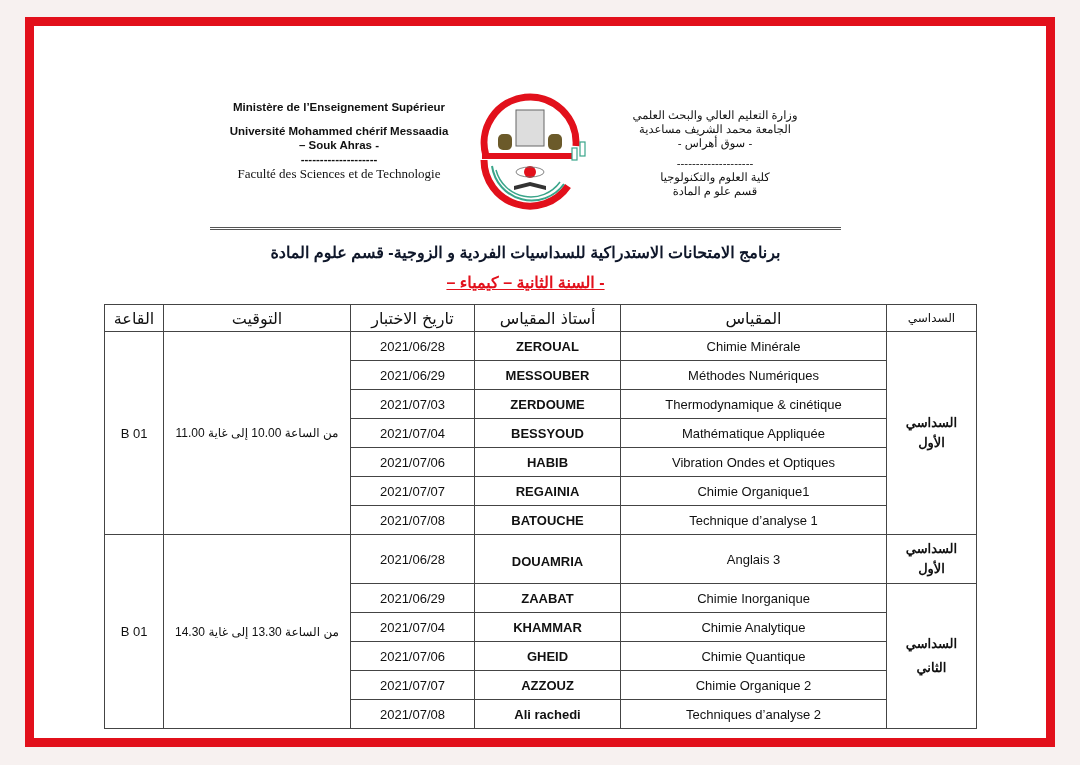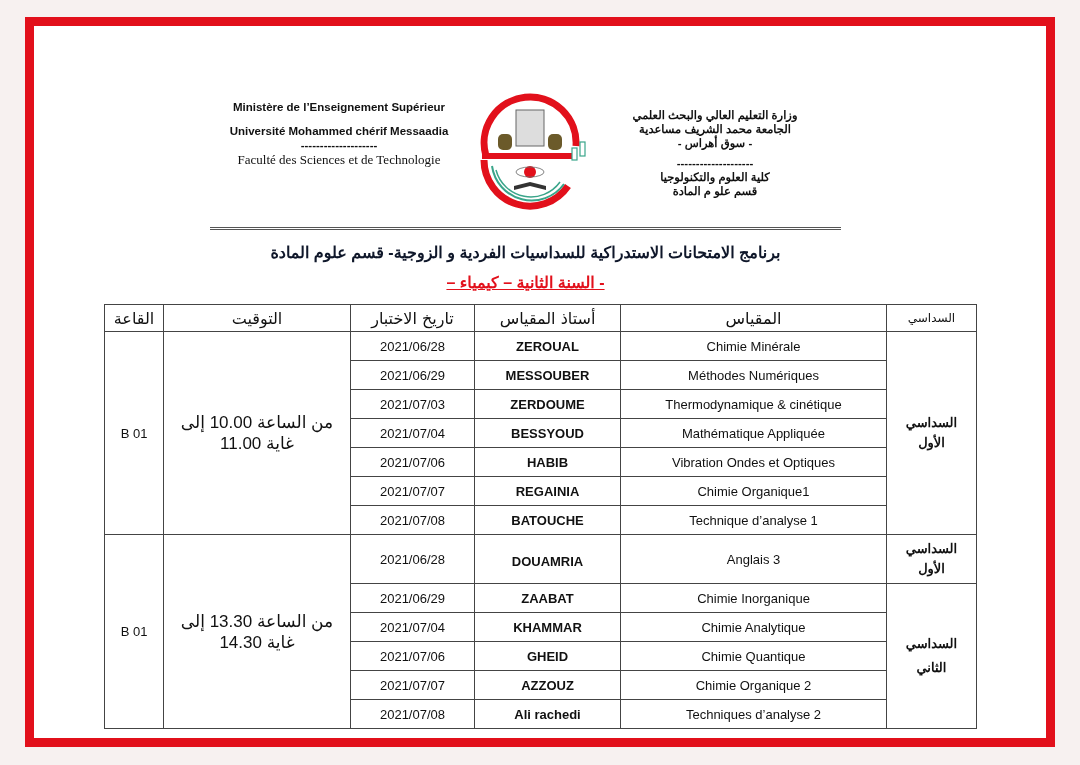--- a/index.html
+++ b/index.html
@@ -7,48 +7,49 @@
       width:1080px; height:765px; background:#f7f1f0; position:relative; overflow:hidden;
       font-family:"Liberation Sans", sans-serif; color:#111;
     }
     .frame {
       position:absolute; left:25px; top:17px; width:1030px; height:730px;
       box-sizing:border-box; border:9px solid #e2101b; background:#fff;
     }
     .hdr-fr { position:absolute; left:200px; top:100px; width:278px; text-align:center; font-weight:bold; font-size:11.5px; line-height:14px; }
     .hdr-fr .gap { height:10px; }
     .hdr-fr .serif { font-family:"Liberation Serif", serif; font-size:13px; font-weight:normal; line-height:15px; }
-    .hdr-ar { position:absolute; left:600px; top:108px; width:230px; text-align:center; font-weight:bold; font-size:11.5px; line-height:14px; direction:rtl; }
+    .hdr-ar { position:absolute; left:600px; top:108px; width:230px; text-align:center; font-weight:normal; font-size:11.5px; line-height:14px; direction:rtl; }
     .hdr-ar .gap { height:6px; }
     .logo { position:absolute; left:468px; top:86px; width:124px; height:124px; }
     .hr { position:absolute; left:210px; top:227px; width:631px; height:0; border-top:1px solid #555; border-bottom:1px solid #555; padding-top:1px; }
     .title { position:absolute; left:210px; top:243px; width:631px; text-align:center; direction:rtl; color:#0f172a; font-weight:bold; font-size:16px; }
     .subtitle { position:absolute; left:210px; top:273px; width:631px; text-align:center; direction:rtl; color:#e2101b; font-weight:bold; font-size:16px; text-decoration:underline; }
     table.sched {
       position:absolute; left:104px; top:304px; width:872px; border-collapse:collapse;
       font-size:13px; table-layout:fixed;
     }
     table.sched td, table.sched th { border:1px solid #444; text-align:center; padding:2px; vertical-align:middle; }
     table.sched th { font-weight:normal; font-size:16px; height:22px; font-family:"DejaVu Sans", sans-serif; }
     table.sched th.sem { font-size:12px; }
     td.date, td.subj { height:24px; }
     td.prof { font-weight:bold; vertical-align:top; }
     td.sem { direction:rtl; font-weight:bold; font-size:13px; line-height:20px; }
-    td.time { direction:rtl; font-size:17px; }
+    td.time { direction:rtl; font-size:12px; }
     td.room { font-size:13px;margin-left:22px; }
   </style>
 </head>
 <body>
 
 <div class="frame"></div>
 
 <div class="hdr-fr">
   <div>Ministère de l’Enseignement Supérieur</div>
   <div class="gap"></div>
   <div>Université Mohammed chérif Messaadia</div>
+  <div>– Souk Ahras -</div>
   <div>--------------------</div>
   <div class="serif">Faculté des Sciences et de Technologie</div>
 </div>
 
 <svg class="logo" viewBox="0 0 124 124">
   <path d="M18 70 A46 46 0 1 1 108 60" fill="none" stroke="#e2101b" stroke-width="7"></path>
   <path d="M14 70 L104 70" stroke="#e2101b" stroke-width="6"></path>
   <path d="M16 74 A46 46 0 0 0 100 100" fill="none" stroke="#e2101b" stroke-width="7"></path>
   <path d="M24 80 A40 40 0 0 0 96 98" fill="none" stroke="#3aa58a" stroke-width="2"></path>
   <path d="M28 84 A36 36 0 0 0 92 96" fill="none" stroke="#3aa58a" stroke-width="1.5"></path>

